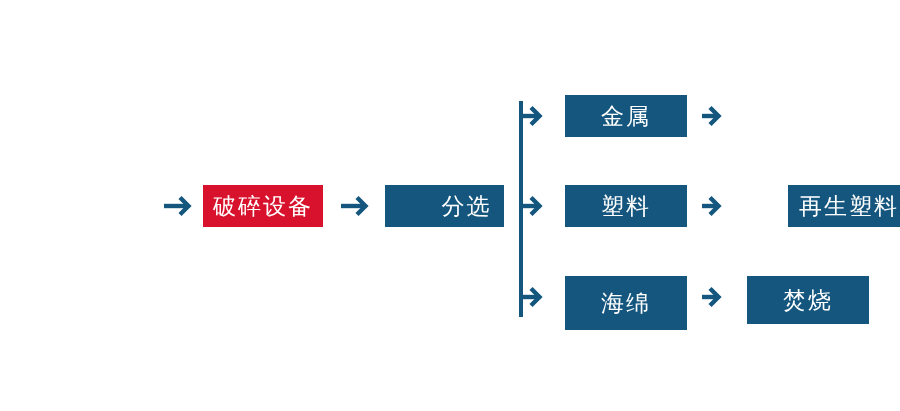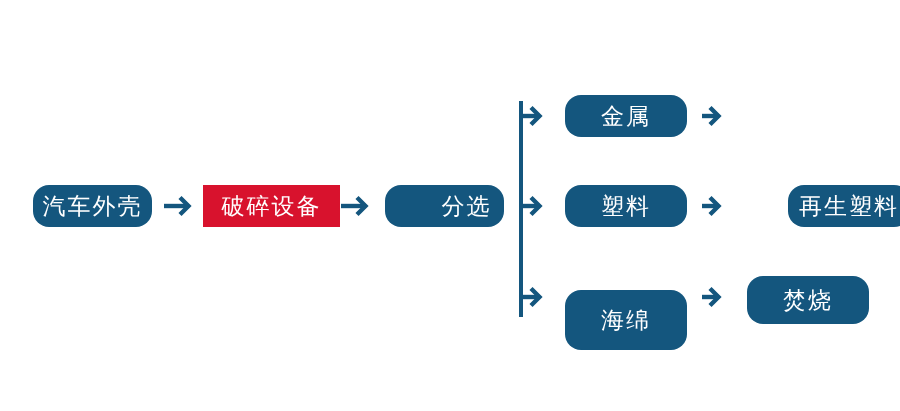--- a/index.html
+++ b/index.html
@@ -21,21 +21,21 @@
   .node {
     position: absolute;
     display: flex;
     align-items: center;
     justify-content: center;
     color: var(--node_text);
     font-size: 23px;
     letter-spacing: 2px;
     white-space: nowrap;
   }
-  .node.primary   { background: var(--primary); border-radius: 16px; }
+  .node.primary   { background: var(--primary); }
   .node.highlight { background: var(--highlight); }
   .arrow { position: absolute; display: block; }
   .arrow-stroke {
     stroke: var(--primary);
     fill: none;
     stroke-width: 4.4;
     stroke-linecap: butt;
     stroke-linejoin: miter;
   }
   .vline {
@@ -45,28 +45,27 @@
     width: 4px;
     height: 216px;
     background: var(--primary);
   }
 </style>
 </head>
 <body>
 
 <div class="canvas">
 
-  <div class="node primary" style="left:33px; top:185px; width:119px; height:42px;">汽车外壳</div>
 
   <svg class="arrow" style="left:162px; top:195px;" width="36" height="22" viewBox="0 0 36 22">
     <line class="arrow-stroke" x1="2" y1="11" x2="27" y2="11"></line>
     <polyline class="arrow-stroke" points="18,2.5 26.5,11 18,19.5"></polyline>
   </svg>
 
-  <div class="node highlight" style="left:203px; top:185px; width:137px; height:42px;">破碎设备</div>
+  <div class="node highlight" style="left:203px; top:185px; width:120px; height:42px;">破碎设备</div>
 
   <svg class="arrow" style="left:339px; top:195px;" width="36" height="22" viewBox="0 0 36 22">
     <line class="arrow-stroke" x1="2" y1="11" x2="27" y2="11"></line>
     <polyline class="arrow-stroke" points="18,2.5 26.5,11 18,19.5"></polyline>
   </svg>
 
   <div class="node primary" style="left:385px; top:185px; width:119px; height:42px;padding-left:44px;">分选</div>
 
   <div class="vline"></div>
 
@@ -89,20 +88,20 @@
     <polyline class="arrow-stroke" points="8,2.5 16.5,11 8,19.5"></polyline>
   </svg>
 
   <div class="node primary" style="left:565px; top:185px; width:122px; height:42px;">塑料</div>
   <svg class="arrow" style="left:702px; top:195px;" width="26" height="22" viewBox="0 0 26 22">
     <line class="arrow-stroke" x1="0" y1="11" x2="17" y2="11"></line>
     <polyline class="arrow-stroke" points="8,2.5 16.5,11 8,19.5"></polyline>
   </svg>
   <div class="node primary" style="left:747px; top:185px; width:122px; height:42px;margin-left:41px;">再生塑料</div>
 
-  <div class="node primary" style="left:565px; top:276px; width:122px; height:60px;margin-top:14px;">海绵</div>
+  <div class="node primary" style="left:565px; top:276px; width:122px; height:54px;">海绵</div>
   <svg class="arrow" style="left:702px; top:286px;" width="26" height="22" viewBox="0 0 26 22">
     <line class="arrow-stroke" x1="0" y1="11" x2="17" y2="11"></line>
     <polyline class="arrow-stroke" points="8,2.5 16.5,11 8,19.5"></polyline>
   </svg>
   <div class="node primary" style="left:747px; top:276px; width:122px; height:48px;">焚烧</div>
 
 </div>
 
 </body></html>

